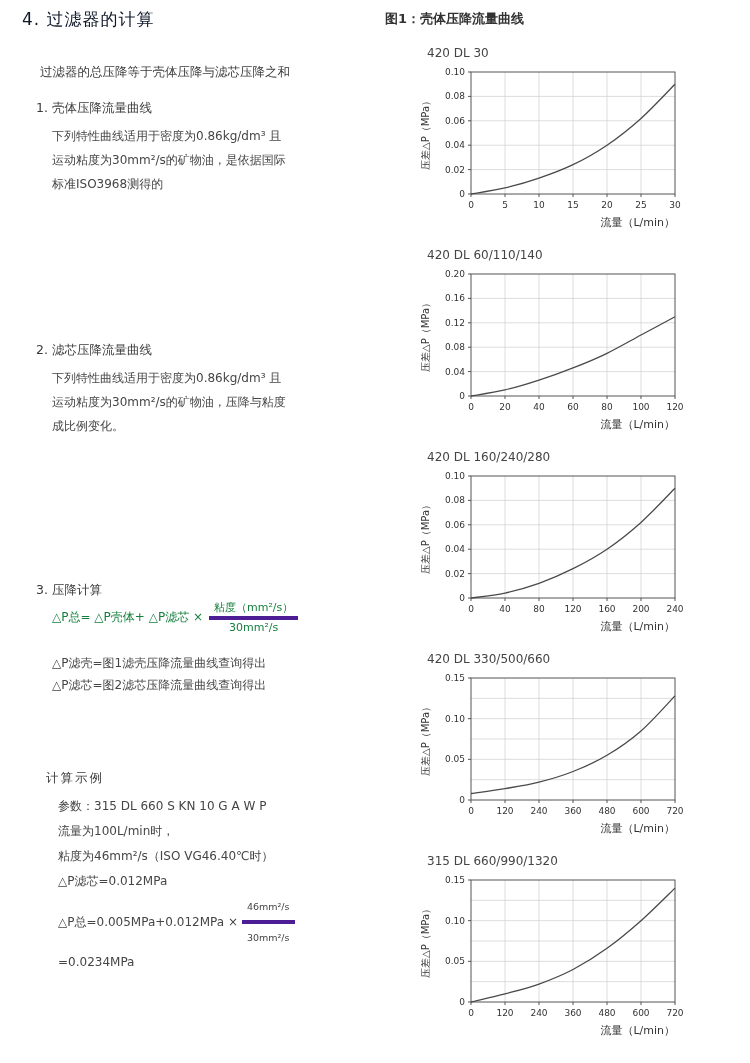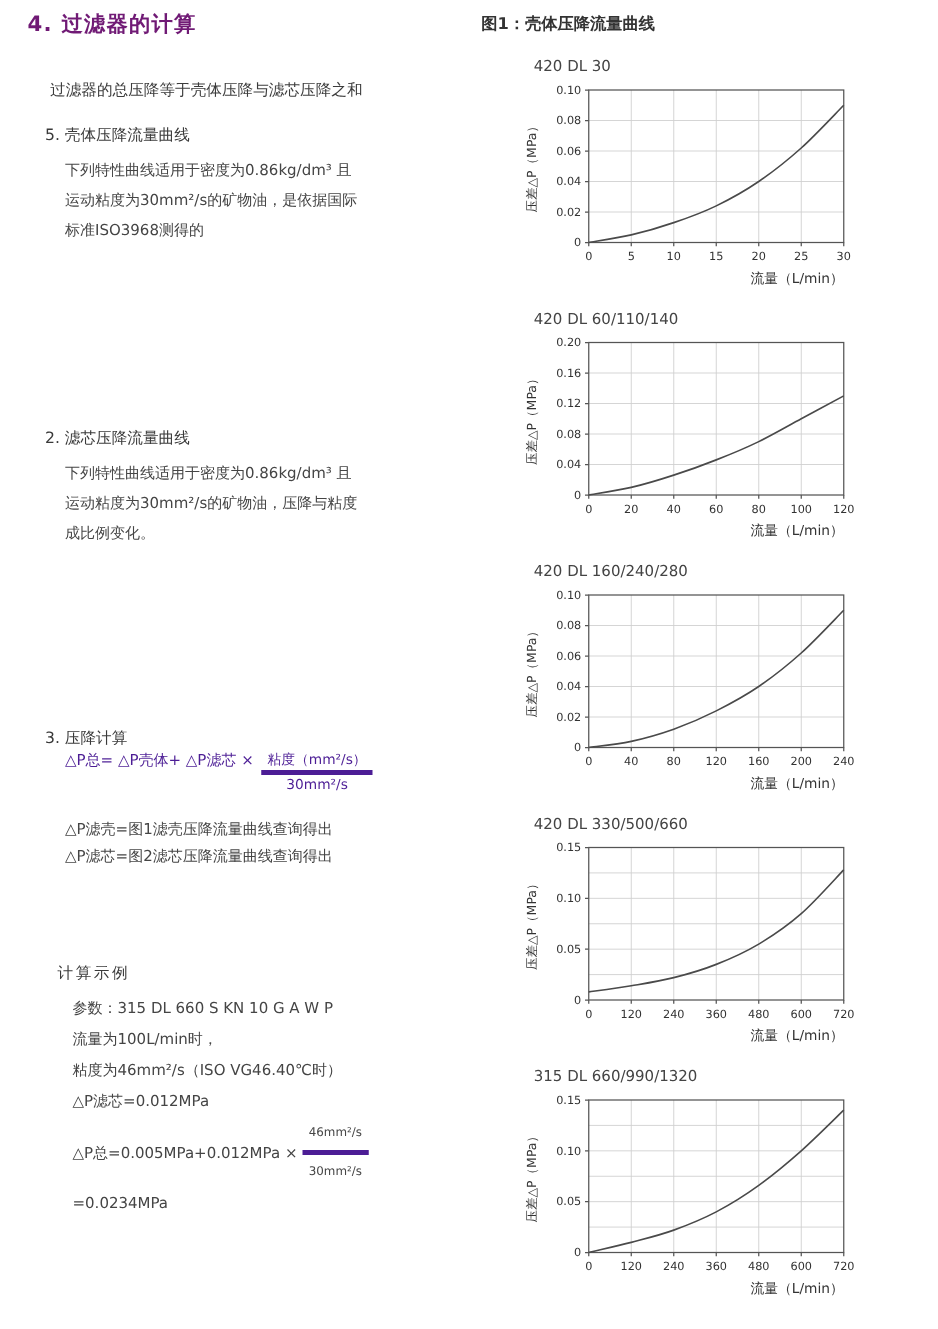--- a/index.html
+++ b/index.html
@@ -1,26 +1,26 @@
 <!DOCTYPE html>
 <html><head>
 <meta charset="utf-8">
 <style>
   * { margin:0; padding:0; box-sizing:border-box; }
   html,body { width:750px; height:1063px; background:#ffffff; overflow:hidden; }
   body { position:relative; font-family:"DejaVu Sans","Liberation Sans",sans-serif; color:#3c3c3c; }
 
   .abs { position:absolute; }
 
-  .page-title { font-size:17px; font-weight:bold; color:#701a75; letter-spacing:1px; }
+  .page-title { font-size:17px; font-weight:normal; color:#0f172a; letter-spacing:1px; }
   .intro { font-size:12.5px; }
   .sec-head { font-size:12.5px; color:#3a3a3a; }
   .sec-body { font-size:12px; line-height:24px; color:#454545; }
 
-  .formula-row { display:flex; gap:6px; font-size:12px; color:#4c1d95; }
+  .formula-row { display:flex; align-items:center; gap:6px; font-size:12px; color:#15803d; }
   .fraction { display:inline-flex; flex-direction:column; align-items:center; font-size:11px; }
   .fraction .num { border-bottom:4px solid #4c1d95; padding:0 5px 1px 5px; }
   .fraction .den { padding-top:1px; }
 
   .notes { font-size:12px; line-height:22px; color:#454545; }
 
   .example-head { font-size:12.5px; color:#3a3a3a; letter-spacing:2px; }
   .example-body { font-size:12px; color:#454545; }
   .example-body .row { line-height:25px; }
   .example-body .indent { }
@@ -33,21 +33,21 @@
   .chart-block { padding-left:40px; margin-bottom:12px; }
   .chart-title { font-size:12px; color:#444; margin:0 0 2px 12px; }
 </style>
 </head>
 <body>
 
 <div class="abs page-title" style="top:8px; left:22px;">4. 过滤器的计算</div>
 
 <div class="abs intro" style="top:64px; left:40px;">过滤器的总压降等于壳体压降与滤芯压降之和</div>
 
-<div class="abs sec-head" style="top:100px; left:36px;">5. 壳体压降流量曲线</div>
+<div class="abs sec-head" style="top:100px; left:36px;">1. 壳体压降流量曲线</div>
 <div class="abs sec-body" style="top:124px; left:52px; width:300px;">
   <div>下列特性曲线适用于密度为0.86kg/dm³ 且</div>
   <div>运动粘度为30mm²/s的矿物油，是依据国际</div>
   <div>标准ISO3968测得的</div>
 </div>
 
 <div class="abs sec-head" style="top:342px; left:36px;">2. 滤芯压降流量曲线</div>
 <div class="abs sec-body" style="top:366px; left:52px; width:300px;">
   <div>下列特性曲线适用于密度为0.86kg/dm³ 且</div>
   <div>运动粘度为30mm²/s的矿物油，压降与粘度</div>

